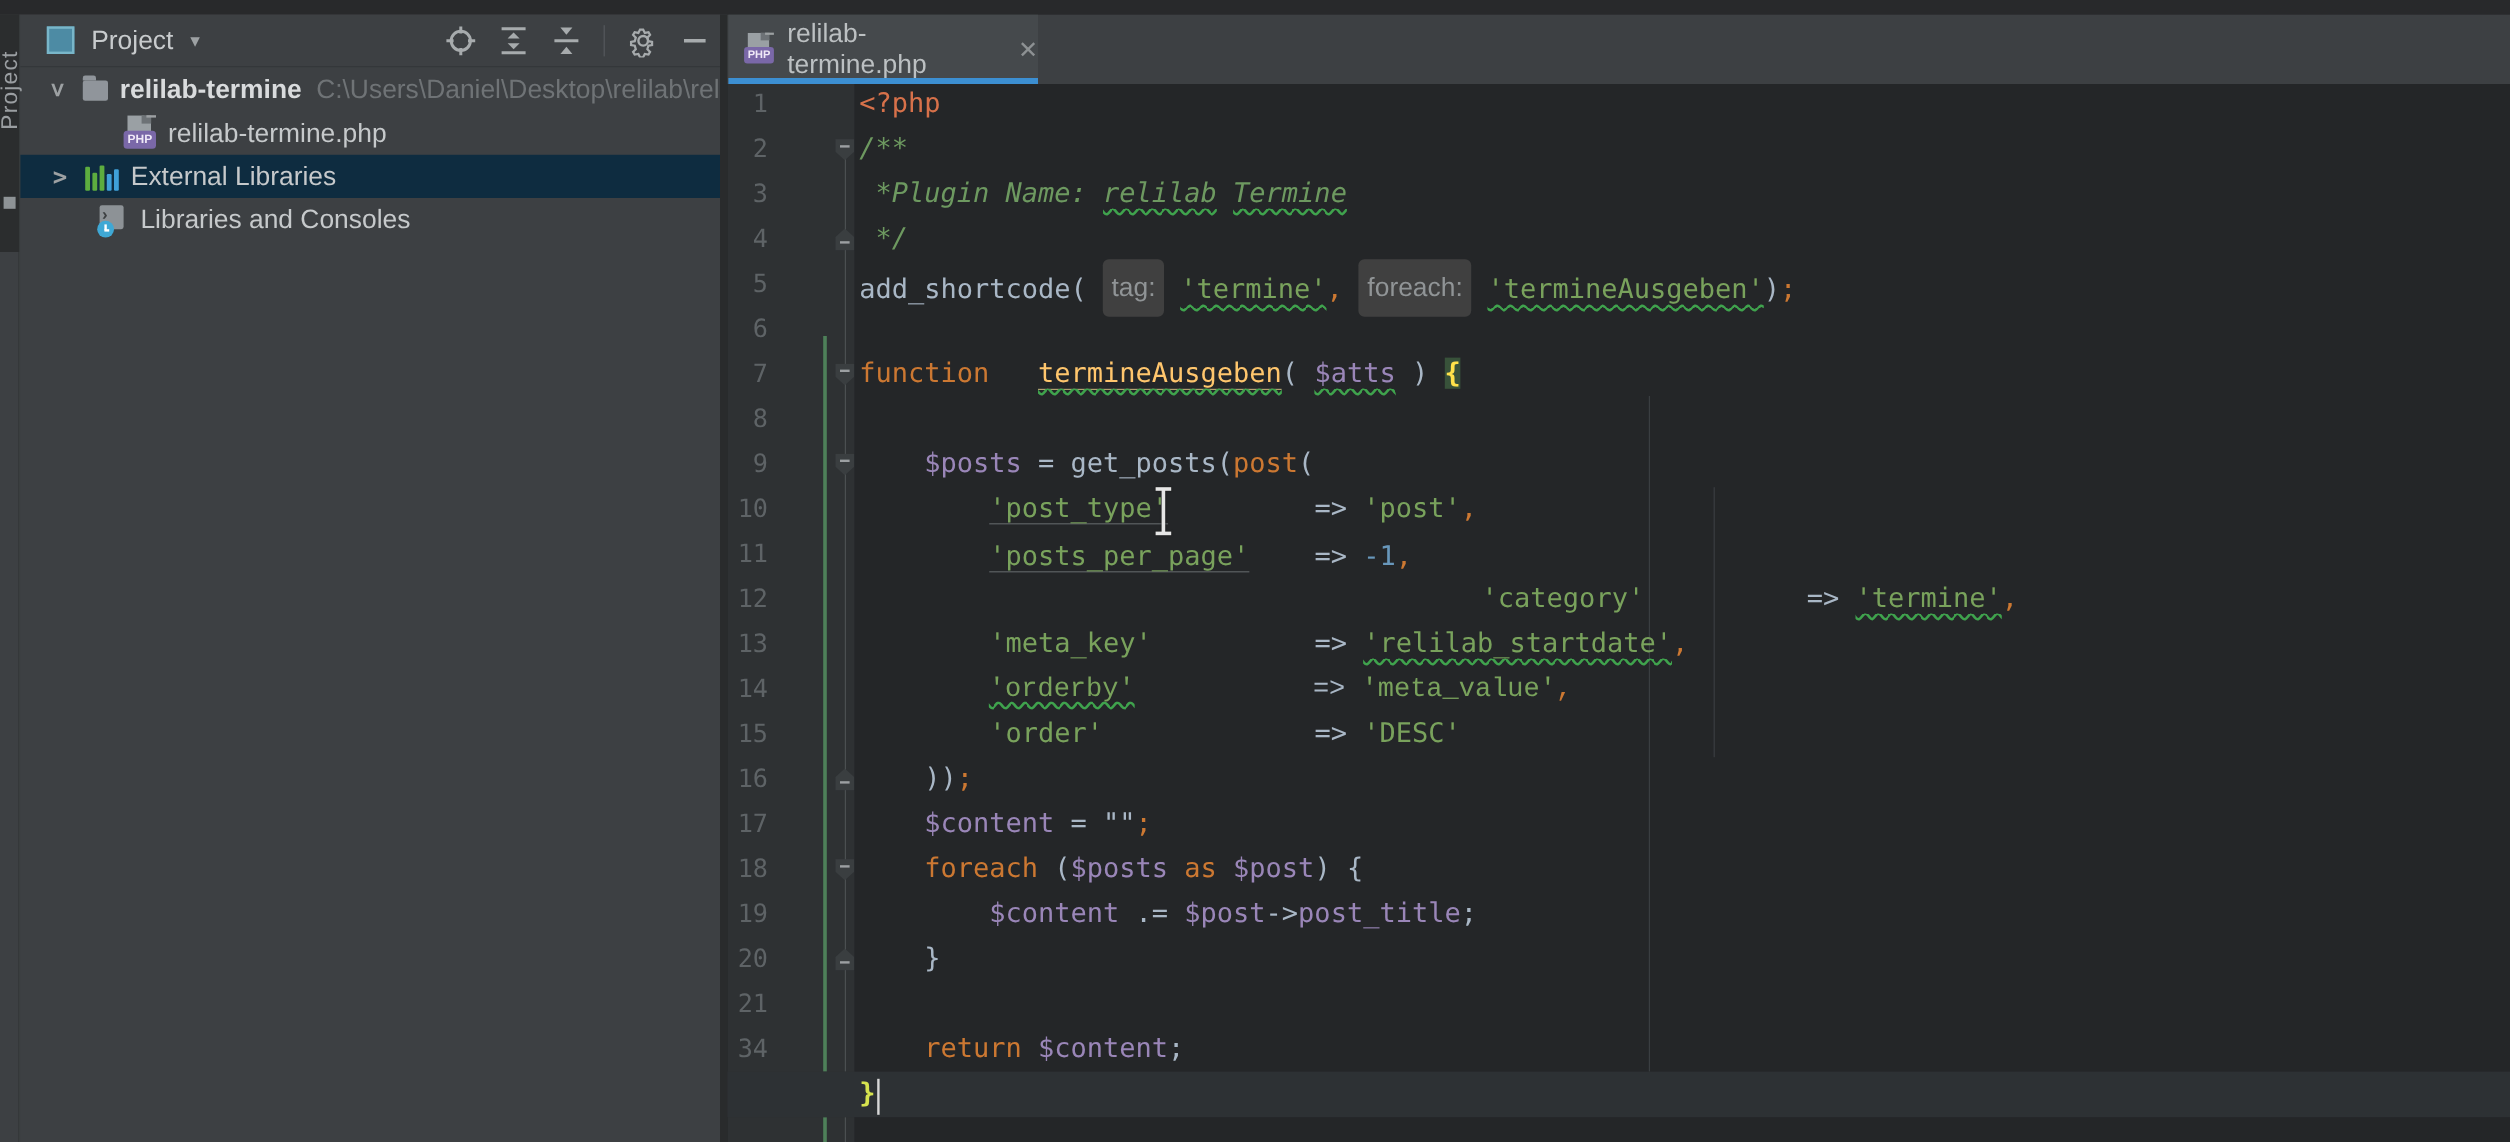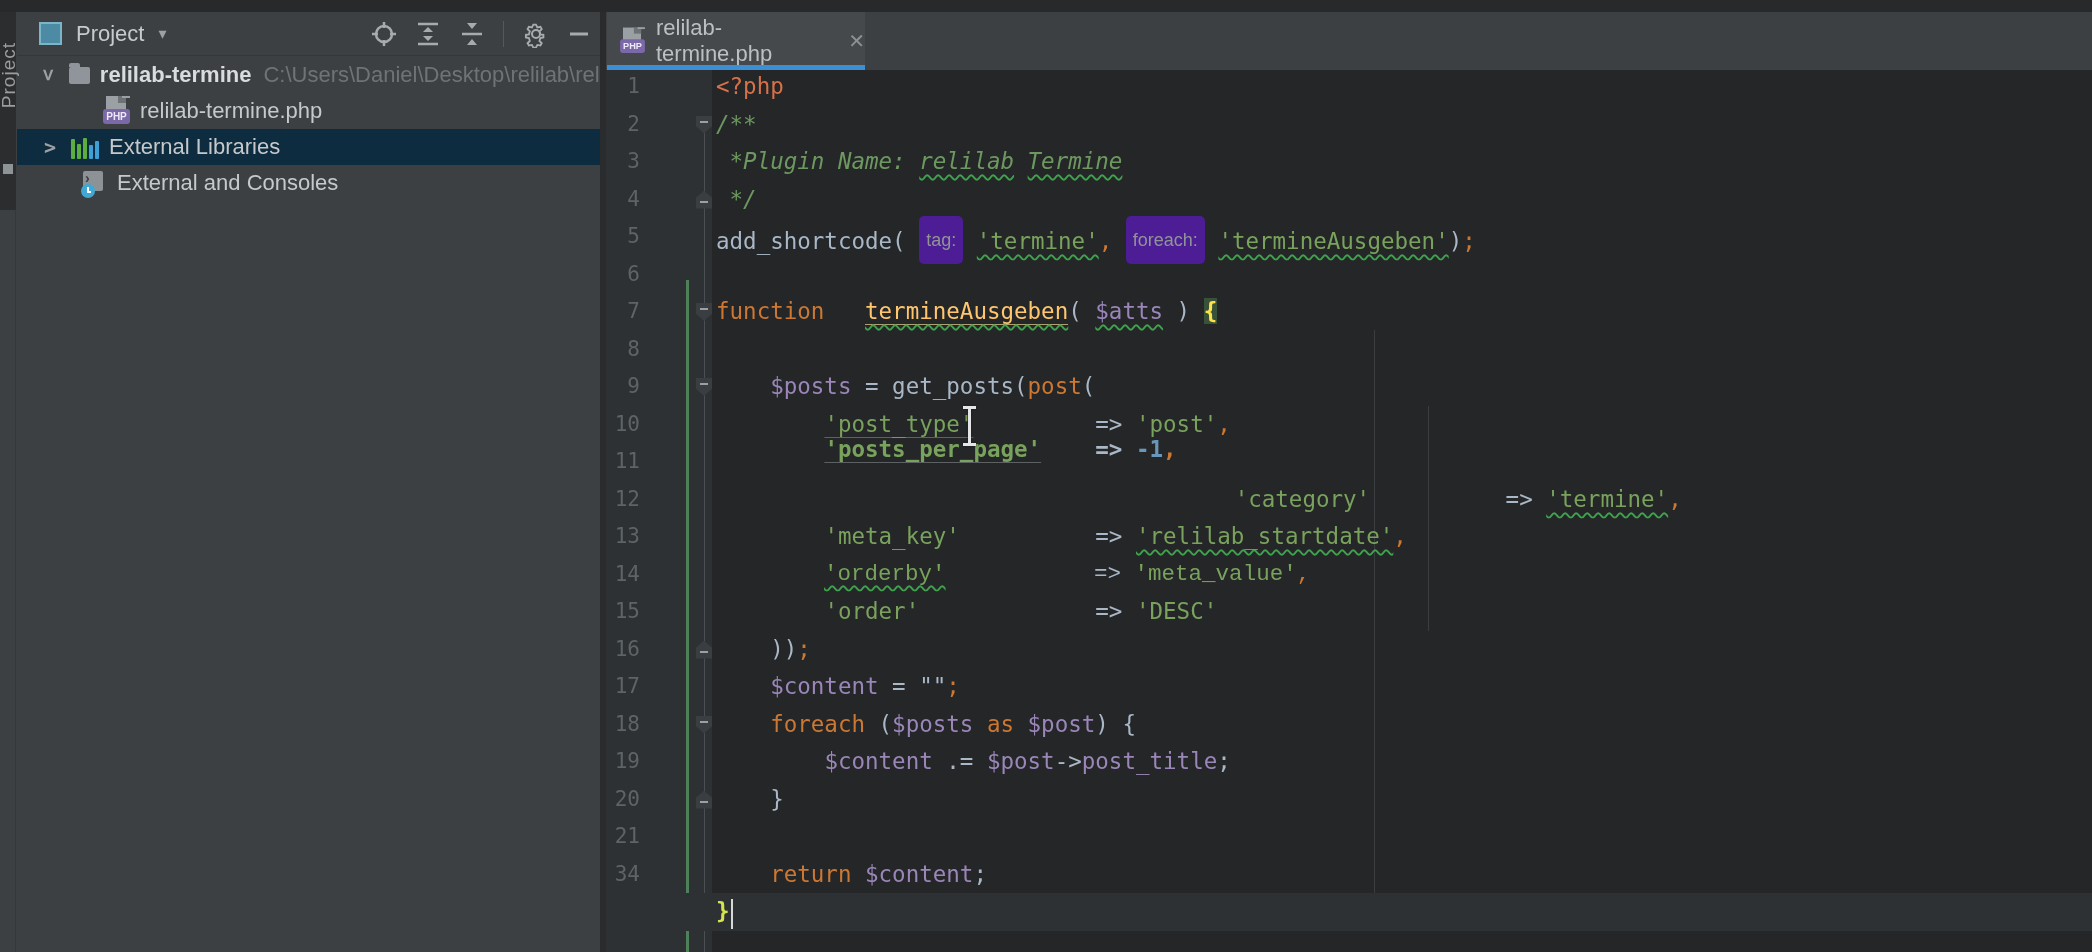--- a/index.html
+++ b/index.html
@@ -99,22 +99,22 @@
   .vr  { color:#9a86b8; }
   .nm  { color:#6897bb; }
   .cma { color:#cc7832; }
   .brL { color:#ffe24a; background:#38523a; font-weight:bold; }
   .brR { color:#d6e34f; font-weight:bold; }
   .sq  { text-decoration-line:underline; text-decoration-style:wavy; text-decoration-color:#3fa34d;
          text-decoration-thickness:1.5px; text-underline-offset:5px; }
   .un  { border-bottom:1px solid #b0a070; }
   .uwk { text-decoration-line:underline; text-decoration-style:solid; text-decoration-color:#5d6164;
          text-decoration-thickness:1px; text-underline-offset:5px; }
-  .hint { display:inline-block; background:#4c1d95; color:#909496; font-family:"Liberation Sans", sans-serif;
-    font-size:18px; line-height:24px; border-radius:5px; padding:12px 7px; vertical-align:middle; position:relative; top:-2px; }
+  .hint { display:inline-block; background:#404040; color:#909496; font-family:"Liberation Sans", sans-serif;
+    font-size:22px; line-height:24px; border-radius:5px; padding:12px 7px; vertical-align:middle; position:relative; top:-2px; }
 
   
   .fold { position:absolute; left:90px; top:10px; width:16px; height:18px; background:#3a3e40; }
   .fold::after { content:""; position:absolute; left:4px; width:8px; height:2px; background:#9ca0a2; }
   .fold.start { clip-path:polygon(0 0,100% 0,100% 60%,50% 100%,0 60%); }
   .fold.start::after { top:5px; }
   .fold.end { clip-path:polygon(0 40%,50% 0,100% 40%,100% 100%,0 100%); }
   .fold.end::after { top:10px; }
 
   
@@ -204,21 +204,21 @@
           <i style="height:18px;background:#3fa0d8"></i>
       </span>
       <span class="t-label">External Libraries</span>
     </div>
     <div class="tree-row" style="padding-left:52px">
       <span class="ico-scratch">
         <span class="sq"></span>
           <span class="mark">›</span>
           <span class="clock"></span>
       </span>
-      <span class="t-label">External and Consoles</span>
+      <span class="t-label">Libraries and Consoles</span>
     </div>
   </div>
 </div>
 
 <div class="v-sep"></div>
 
 <div class="editor-pane">
   <div class="tabbar">
     <div class="tab">
       <span class="ico-php">
@@ -253,21 +253,21 @@
         <div class="cl" style="top: 187.5px;"></div>
         <div class="gl" style="top: 225px;">7<span class="fold start"></span></div>
         <div class="cl" style="top: 225px;"><span class="kw">function</span><span class="df">   </span><span class="fn un sq">termineAusgeben</span><span class="df">( </span><span class="vr sq">$atts</span><span class="df"> ) </span><span class="brL">{</span></div>
         <div class="gl" style="top: 262.5px;">8</div>
         <div class="cl" style="top: 262.5px;"></div>
         <div class="gl" style="top: 300px;">9<span class="fold start"></span></div>
         <div class="cl" style="top: 300px;"><span class="df">    </span><span class="vr">$posts</span><span class="df"> = </span><span class="df">get_posts</span><span class="df">(</span><span class="kw">post</span><span class="df">(</span></div>
         <div class="gl" style="top: 337.5px;">10</div>
         <div class="cl" style="top: 337.5px;"><span class="df">        </span><span class="st uwk">'post_type'</span><span class="df">         </span><span class="df">=&gt; </span><span class="st">'post'</span><span class="cma">,</span></div>
         <div class="gl" style="top: 375px;">11</div>
-        <div class="cl" style="top: 363px; font-weight: bold;"><span class="df">        </span><span class="st uwk">'posts_per_page'</span><span class="df">    </span><span class="df">=&gt; </span><span class="nm">-1</span><span class="cma">,</span></div>
+        <div class="cl" style="top: 378px;"><span class="df">        </span><span class="st uwk">'posts_per_page'</span><span class="df">    </span><span class="df">=&gt; </span><span class="nm">-1</span><span class="cma">,</span></div>
         <div class="gl" style="top: 412.5px;">12</div>
         <div class="cl" style="top: 412.5px; text-align: center;"><span class="df">        </span><span class="st">'category'</span><span class="df">          </span><span class="df">=&gt; </span><span class="st sq">'termine'</span><span class="cma">,</span></div>
         <div class="gl" style="top: 450px;">13</div>
         <div class="cl" style="top: 450px;"><span class="df">        </span><span class="st">'meta_key'</span><span class="df">          </span><span class="df">=&gt; </span><span class="st sq">'relilab_startdate'</span><span class="cma">,</span></div>
         <div class="gl" style="top: 487.5px;">14</div>
         <div class="cl" style="top: 487.5px; font-family: Liberation Mono, monospace;"><span class="df">        </span><span class="st sq">'orderby'</span><span class="df">           </span><span class="df">=&gt; </span><span class="st">'meta_value'</span><span class="cma">,</span></div>
         <div class="gl" style="top: 525px;">15</div>
         <div class="cl" style="top: 525px;"><span class="df">        </span><span class="st">'order'</span><span class="df">             </span><span class="df">=&gt; </span><span class="st">'DESC'</span></div>
         <div class="gl" style="top: 562.5px;">16<span class="fold end"></span></div>
         <div class="cl" style="top: 562.5px;"><span class="df">    ))</span><span class="cma">;</span></div>

